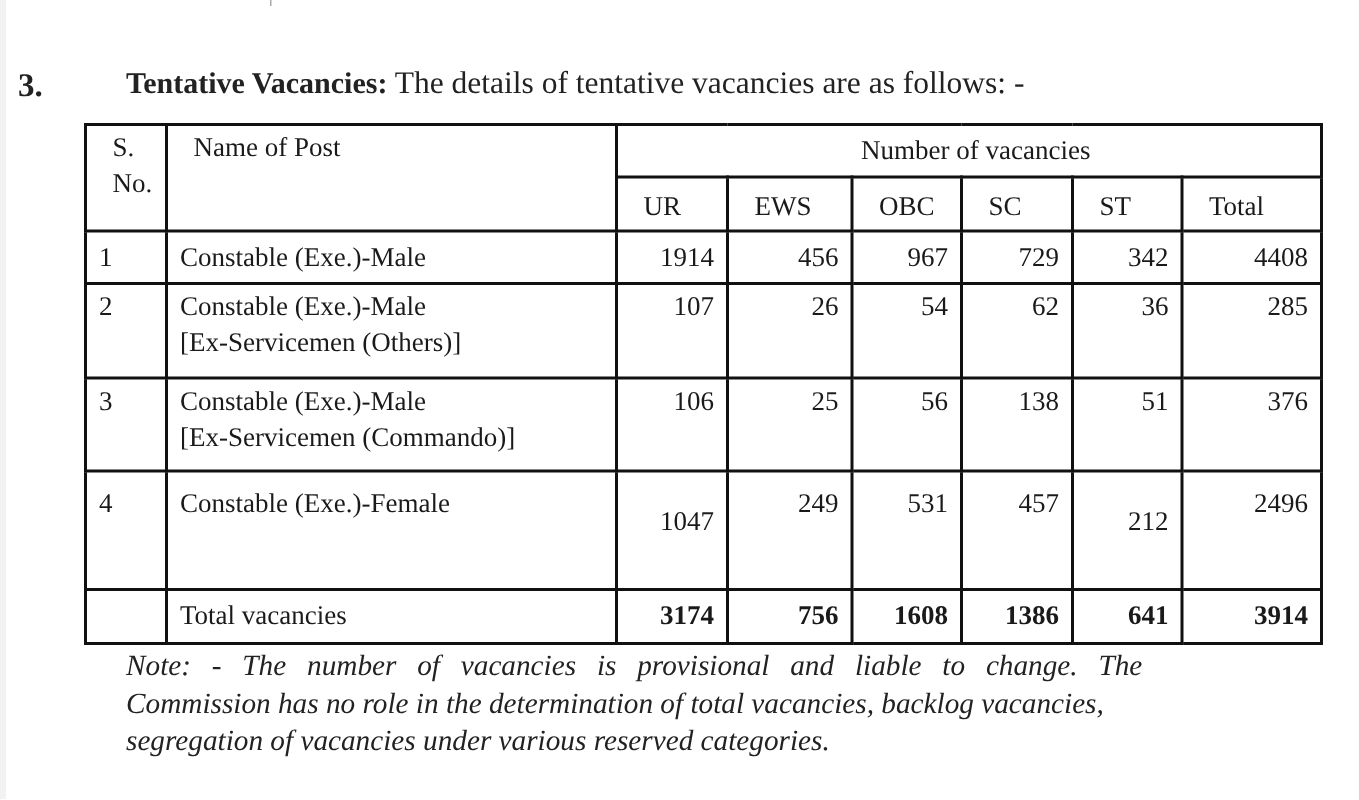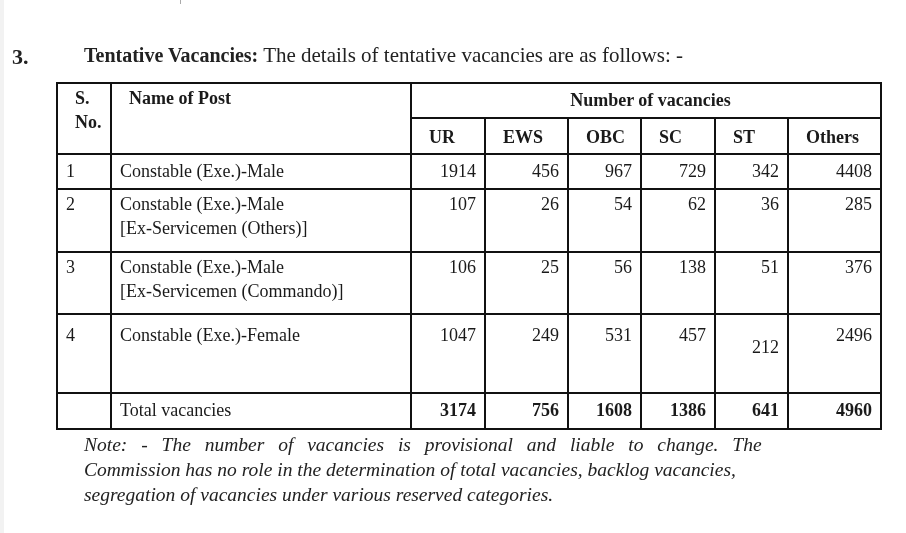--- a/index.html
+++ b/index.html
@@ -29,21 +29,21 @@
       table-layout: fixed;
       width: 824px;
       font-size: 18px;
     }
     table.vac td, table.vac th {
       border: 2px solid #111;
       padding: 2px 8px 0 8px;
       vertical-align: top;
       line-height: 24px;
     }
-    table.vac th { font-weight: bold; text-align: left; padding-left: 17px; }
+    table.vac th { font-weight: normal; text-align: left; padding-left: 17px; }
     th.center { text-align: center !important; }
     td.num { text-align: right; padding-right: 10px; }
     td.bold { font-weight: bold; border-radius: 13px; }
 
     .note {
       position: absolute; left: 84px; top: 432px; width: 830px;
       font-style: italic; font-size: 19.5px; line-height: 25px; color: #222;
     }
     .note .line { white-space: nowrap; display: block; }
     .note .l1 { word-spacing: 9px; }
@@ -73,21 +73,21 @@
     <th rowspan="2" style="padding-top:2px;">S. No.</th>
     <th rowspan="2">Name of Post</th>
     <th colspan="6" class="center" style="padding-top:4px;">Number of vacancies</th>
   </tr>
   <tr style="height:36px">
     <th style="padding-top:6px;">UR</th>
     <th style="padding-top:6px;">EWS</th>
     <th style="padding-top:6px;">OBC</th>
     <th style="padding-top:6px;">SC</th>
     <th style="padding-top:6px;">ST</th>
-    <th style="padding-top:6px;">Others</th>
+    <th style="padding-top:6px;">Total</th>
   </tr>
 
   <tr style="height:35px">
     <td style="padding-top:4px;">1</td>
     <td style="padding-top:4px;"><span>Constable (Exe.)-Male</span></td>
     <td class="num" style="padding-top:4px;">1914</td>
     <td class="num" style="padding-top:4px;margin-top:40px;">456</td>
     <td class="num" style="padding-top:4px;">967</td>
     <td class="num" style="padding-top:4px;">729</td>
     <td class="num" style="padding-top:4px;">342</td>
@@ -112,37 +112,37 @@
     <td class="num">25</td>
     <td class="num">56</td>
     <td class="num">138</td>
     <td class="num">51</td>
     <td class="num">376</td>
   </tr>
 
   <tr style="height:79px">
     <td style="padding-top:8px;">4</td>
     <td style="padding-top:8px;"><span>Constable (Exe.)-Female</span></td>
-    <td class="num" style="padding-top:8px;margin-top:31px;">1047</td>
+    <td class="num" style="padding-top:20px;margin-top:31px;">1047</td>
     <td class="num" style="padding-top:8px;">249</td>
     <td class="num" style="padding-top:8px;">531</td>
     <td class="num" style="padding-top:8px;">457</td>
     <td class="num" style="padding-top:20px;">212</td>
     <td class="num" style="padding-top:8px;">2496</td>
   </tr>
 
   <tr style="height:36px">
     <td></td>
     <td style="padding-top:4px;">Total vacancies</td>
     <td class="num bold" style="padding-top:4px;">3174</td>
     <td class="num bold" style="padding-top:4px;">756</td>
     <td class="num bold" style="padding-top:4px;">1608</td>
     <td class="num bold" style="padding-top:4px;">1386</td>
     <td class="num bold" style="padding-top:4px;">641</td>
-    <td class="num bold" style="padding-top:4px;">4960</td>
+    <td class="num bold" style="padding-top:4px;">3914</td>
   </tr>
 </tbody>
   </table>
 
 <div class="note">
   <span class="line l1">Note: - The number of vacancies is provisional and liable to change. The</span>
   <span class="line">Commission has no role in the determination of total vacancies, backlog vacancies,</span>
   <span class="line">segregation of vacancies under various reserved categories.</span>
 </div>
 

